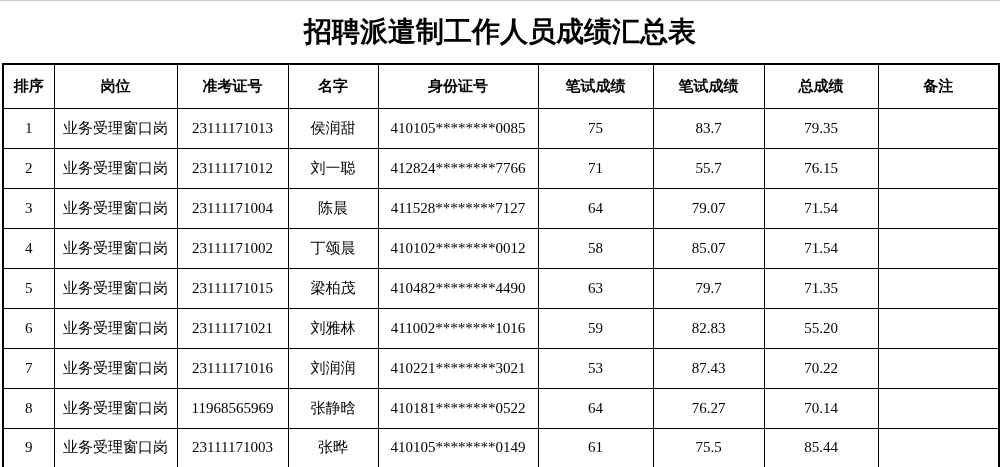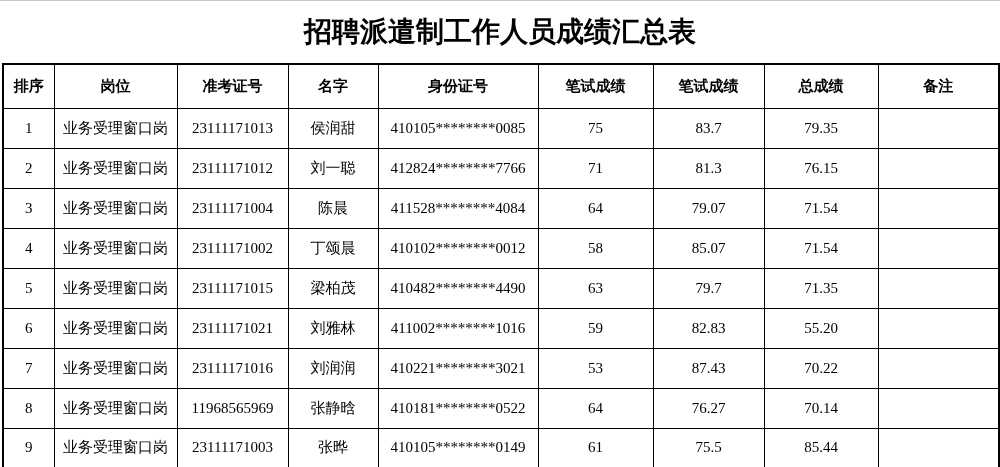--- a/index.html
+++ b/index.html
@@ -101,30 +101,30 @@
           <td>79.35</td>
           <td></td>
         </tr>
         <tr>
           <td>2</td>
           <td>业务受理窗口岗</td>
           <td>23111171012</td>
           <td>刘一聪</td>
           <td>412824********7766</td>
           <td>71</td>
-          <td>81.3</td>
+          <td>55.7</td>
           <td>76.15</td>
           <td></td>
         </tr>
         <tr>
           <td>3</td>
           <td>业务受理窗口岗</td>
           <td>23111171004</td>
           <td>陈晨</td>
-          <td>411528********4084</td>
+          <td>411528********7127</td>
           <td>64</td>
           <td>79.07</td>
           <td>71.54</td>
           <td></td>
         </tr>
         <tr>
           <td>4</td>
           <td>业务受理窗口岗</td>
           <td>23111171002</td>
           <td>丁颂晨</td>

